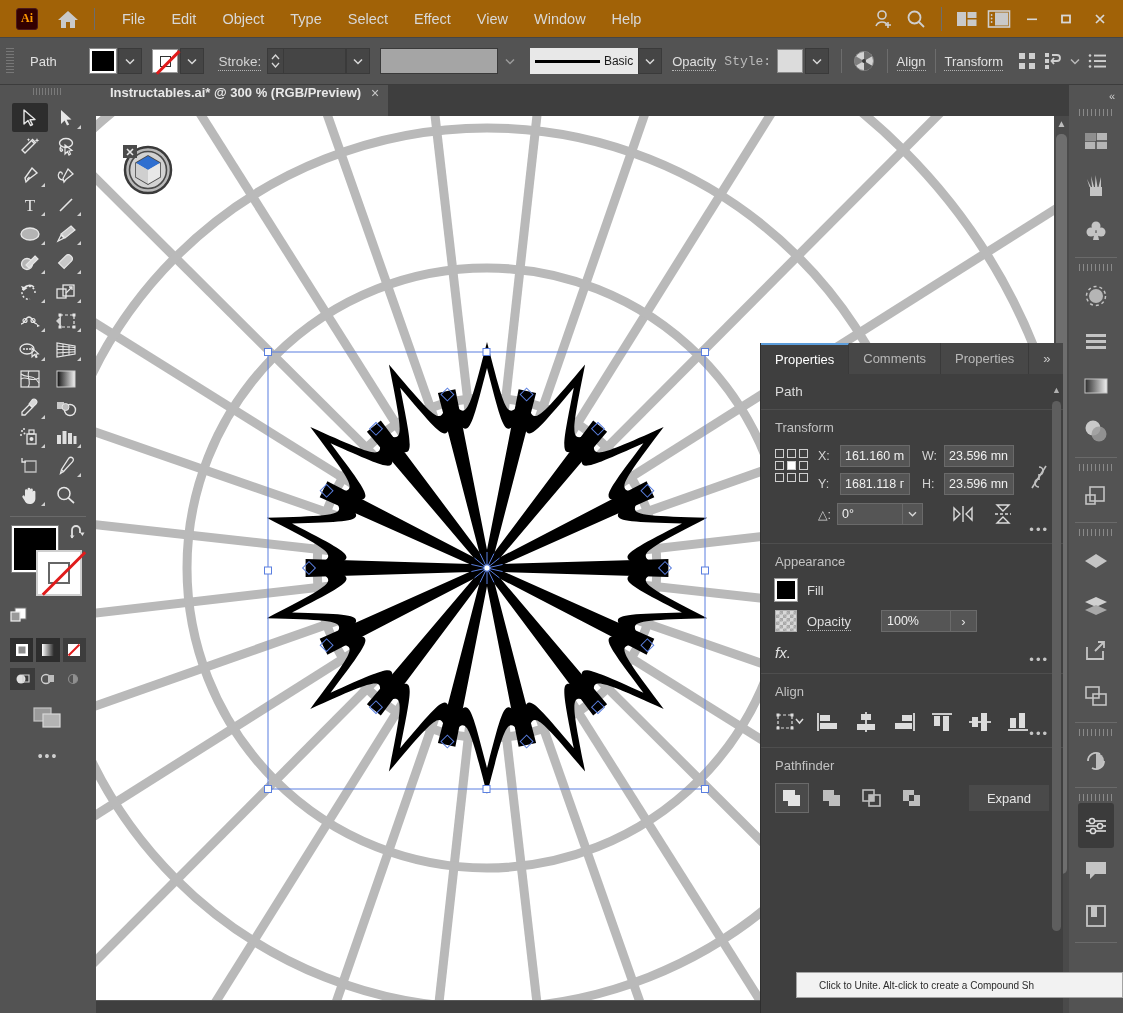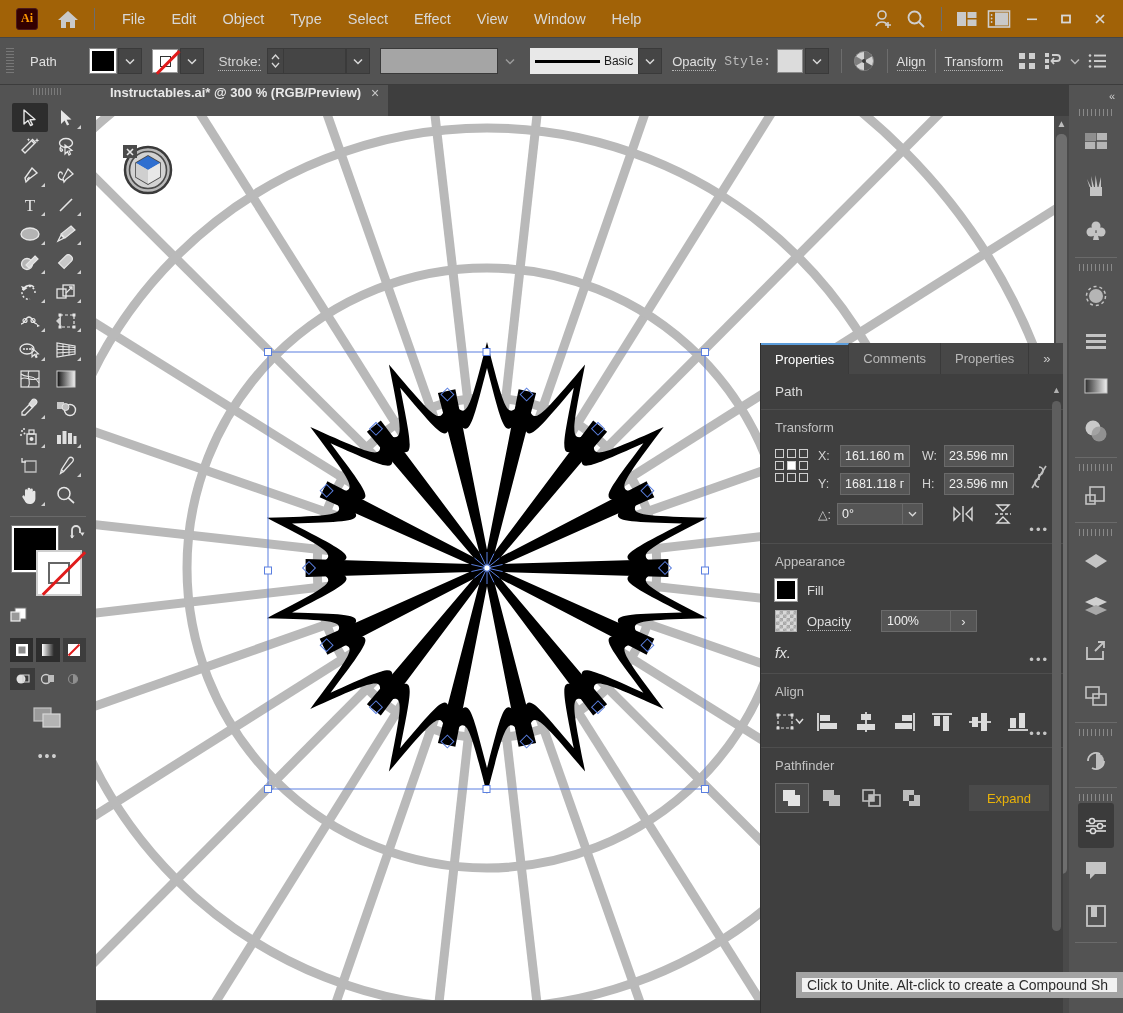--- a/index.html
+++ b/index.html
@@ -178,44 +178,44 @@
       color: #f0f0f0; font-size: 12.5px; display: flex; align-items: center; padding: 0 5px; cursor: text;}
   .arrowbtn { width: 26px; height: 22px; background: #555; border: 1px solid #6a6a6a; border-left: none;
       display: flex; align-items: center; justify-content: center; color: #e2e2e2; font-size: 13px; cursor: pointer;}
   .fxrow { margin-top: 12px; font-style: italic; font-size: 15px; color: #e0e0e0; cursor: pointer; }
   .dots { position: absolute; right: 14px; bottom: 6px; color: #c5c5c5; letter-spacing: 2px; font-size: 13px; cursor: pointer;}
   .alignrow { display: flex; align-items: center; gap: 8px; }
   .alignbtn { width: 30px; height: 26px; display: flex; align-items: center; justify-content: center; cursor: pointer; }
   .pfrow { display: flex; align-items: center; gap: 6px; }
   .pfbtn { width: 34px; height: 30px; display: flex; align-items: center; justify-content: center; cursor: pointer; }
   .pfbtn.sel { background: #4a4a4a; border: 1px solid #6a6a6a; }
-  .expandbtn { margin-left: auto; width: 80px; height: 26px; background: #4a4a4a; color: #eab308;
+  .expandbtn { margin-left: auto; width: 80px; height: 26px; background: #4a4a4a; color: #e5e5e5;
       font-size: 13px; display: flex; align-items: center; justify-content: center; cursor: default; }
   .pp-scroll { position: absolute; right: 2px; top: 42px; width: 9px; height: 600px; }
   .pp-scroll .th { position: absolute; top: 16px; left: 0; width: 9px; height: 530px; background: #5e5e5e; border-radius: 5px; }
   .pp-up { position: absolute; top: 0; left: 0; width: 9px; text-align: center; color: #b0b0b0; font-size: 9px; }
 
   
   .rightdock {
     position: absolute; right: 0; top: 85px; width: 54px; height: 928px; background: #535353;
   }
   .rd-collapse { height: 22px; display: flex; align-items: center; justify-content: flex-end; padding-right: 8px;
      color: #cfcfcf; font-size: 11px; cursor: pointer; }
   .rd-grip { height: 11px; background-image: repeating-linear-gradient(to right, #8a8a8a 0 1.5px, transparent 1.5px 4px);
      background-repeat: no-repeat; background-position: center; background-size: 34px 7px; }
   .rd-item { height: 45px; display: flex; align-items: center; justify-content: center; cursor: pointer; }
   .rd-item.act { background: #3b3b3b; border-radius: 3px; margin: 0 9px; }
   .rd-div { height: 1px; background: #6a6a6a; margin: 4px 6px; }
 
   
   .tooltip {
     position: absolute; left: 796px; top: 972px; height: 26px; background: #f2f2f2;
-    color: #2b2b2b; font-size: 14px; display: flex; align-items: center;
-    padding: 0 5px; white-space: nowrap; overflow: hidden; width: 327px;
-    border: 6px solid #a3a3a3;
+    color: #2b2b2b; font-size: 10px; display: flex; align-items: center;
+    padding: 0 22px; white-space: nowrap; overflow: hidden; width: 327px;
+    border: 1px solid #a3a3a3;
   }
   .statusbar-peek {
     position: absolute; left: 96px; top: 1000px; width: 958px; height: 13px;
     background: #3f3f3f; border-top: 1px solid #5a5a5a;
   }
   svg { display: block; }
 </style>
 </head>
 <body>
 

